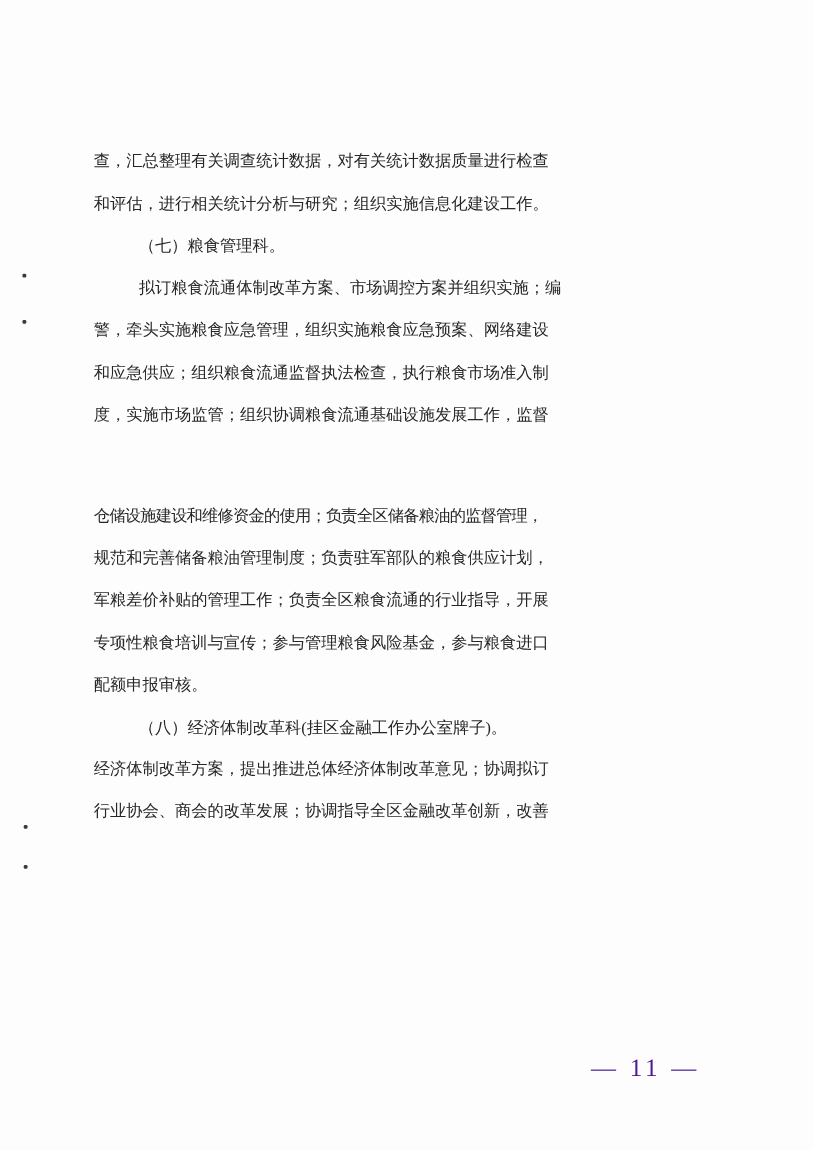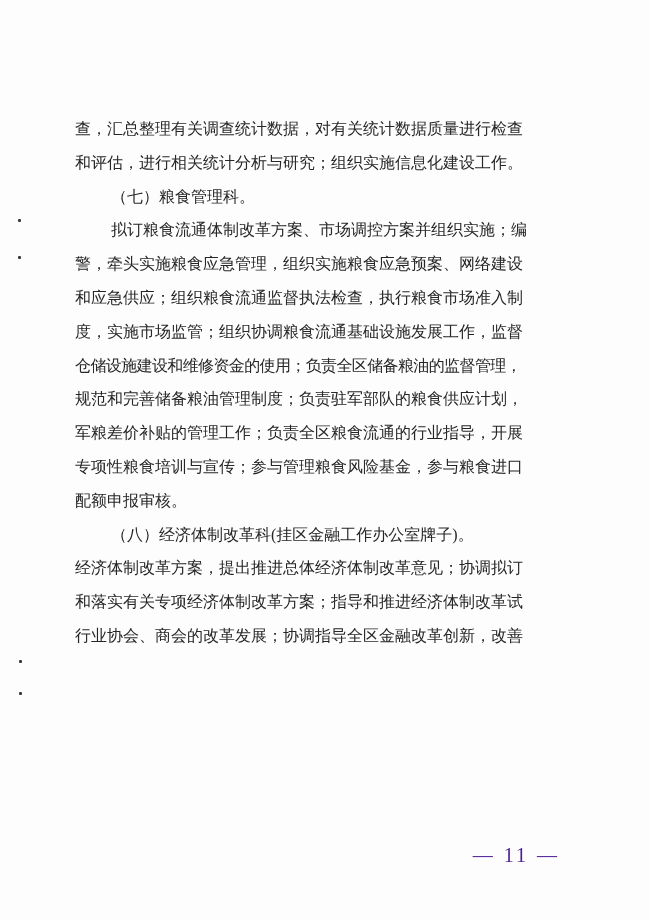--- a/index.html
+++ b/index.html
@@ -10,21 +10,21 @@
     background: #fdfdfd;
     font-family: "Liberation Serif", serif;
     color: #262626;
     overflow: hidden;
   }
   .text-flow {
     position: absolute;
     left: 75px;
     top: 112px;
     width: 504px;
-    font-size: 16px;
+    font-size: 13px;
     line-height: 33.8px;
   }
   .line {
     white-space: nowrap;
     height: 33.8px;
   }
   .line.indent { padding-left: 36px; }
   .block.heading .line { font-weight: normal; }
   .page-number {
     position: absolute;
@@ -52,32 +52,31 @@
         <div class="line">和评估，进行相关统计分析与研究；组织实施信息化建设工作。</div>
       </div>
       <div class="block heading">
         <div class="line indent">（七）粮食管理科。</div>
       </div>
       <div class="block paragraph">
         <div class="line indent">拟订粮食流通体制改革方案、市场调控方案并组织实施；编</div>
         <div class="line">警，牵头实施粮食应急管理，组织实施粮食应急预案、网络建设</div>
         <div class="line">和应急供应；组织粮食流通监督执法检查，执行粮食市场准入制</div>
         <div class="line">度，实施市场监管；组织协调粮食流通基础设施发展工作，监督</div>
-        <div class="line" style="letter-spacing: -0.62px;">仓储设施建设和维修资金的使用；负责全区储备粮油的监督管理，</div>
+        <div class="line" style="letter-spacing: -0.62px; margin-top: 47px;">仓储设施建设和维修资金的使用；负责全区储备粮油的监督管理，</div>
         <div class="line">规范和完善储备粮油管理制度；负责驻军部队的粮食供应计划，</div>
         <div class="line">军粮差价补贴的管理工作；负责全区粮食流通的行业指导，开展</div>
         <div class="line">专项性粮食培训与宣传；参与管理粮食风险基金，参与粮食进口</div>
         <div class="line">配额申报审核。</div>
       </div>
       <div class="block heading">
         <div class="line indent">（八）经济体制改革科(挂区金融工作办公室牌子)。</div>
       </div>
       <div class="block paragraph">
         <div class="line">经济体制改革方案，提出推进总体经济体制改革意见；协调拟订</div>
-        <div class="line">和落实有关专项经济体制改革方案；指导和推进经济体制改革试</div>
         <div class="line">行业协会、商会的改革发展；协调指导全区金融改革创新，改善</div>
       </div>
     </div>
   <div class="page-number">— 11 —</div>
 <span class="margin-dot" style="left: 18px; top: 219px;"></span>
     <span class="margin-dot" style="left: 18px; top: 256px;"></span>
     <span class="margin-dot" style="left: 19px; top: 660px;"></span>
     <span class="margin-dot" style="left: 19px; top: 692px;"></span>
   </div>
 

